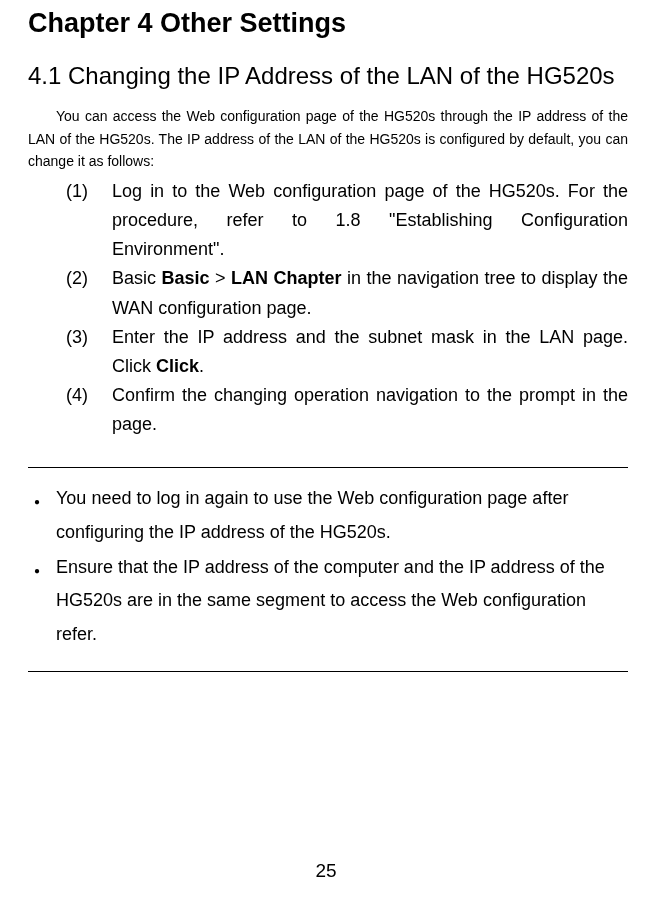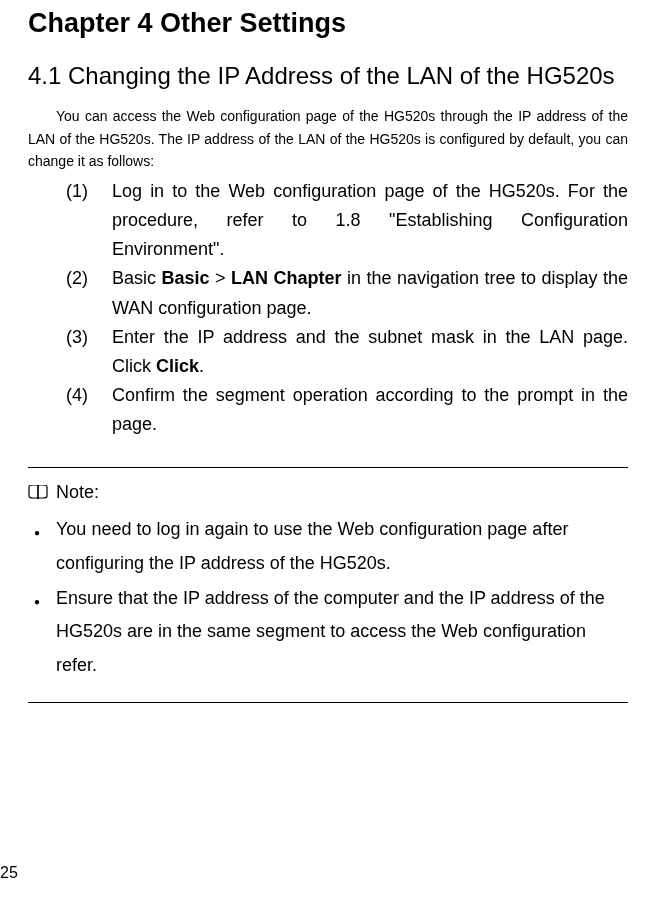--- a/index.html
+++ b/index.html
@@ -81,22 +81,22 @@
     padding-top: 11px;
   }
   .note-text {
     flex: 1;
   }
   .page-num {
     position: absolute;
     bottom: 20px;
     left: 0;
     right: 4px;
-    text-align: left;
-    font-size: 16px;
+    text-align: center;
+    font-size: 19px;
   }
 </style>
 </head>
 <body>
 
 <h1 class="chapter-title">Chapter 4  Other Settings</h1>
 
 <h2 class="section-title">4.1  Changing the IP Address of the LAN of the HG520s</h2>
 
 <p class="intro-para">You can access the Web configuration page of the HG520s through the IP address of the LAN of the HG520s. The IP address of the LAN of the HG520s is configured by default, you can change it as follows:</p>
@@ -113,35 +113,26 @@
     <div class="step-body"><span>Basic </span><span class="bold">Basic</span><span> &gt; </span><span class="bold">LAN Chapter</span><span> in the navigation tree to display the WAN configuration page.</span></div>
   </div>
 
   <div class="step">
     <div class="step-num">(3)</div>
     <div class="step-body"><span>Enter the IP address and the subnet mask in the LAN page. Click </span><span class="bold">Click</span><span>.</span></div>
   </div>
 
   <div class="step">
     <div class="step-num">(4)</div>
-    <div class="step-body">Confirm the segment operation according to the prompt in the page.</div>
+    <div class="step-body">Confirm the changing operation navigation to the prompt in the page.</div>
   </div>
 
 </div>
 
 <div class="note-block">
-  <div class="note-header">
-    <span class="book-icon">
-      <svg viewBox="0 0 20 16" width="20" height="16">
-        <path d="M1 2 Q1 0 5 0 L9 0 Q10 0 10 1 L10 14 Q10 13 9 13 L5 13 Q1 13 1 11 Z" fill="none" stroke="#000" stroke-width="1.2"></path>
-        <path d="M19 2 Q19 0 15 0 L11 0 Q10 0 10 1 L10 14 Q10 13 11 13 L15 13 Q19 13 19 11 Z" fill="none" stroke="#000" stroke-width="1.2"></path>
-      </svg>
-    </span>
-    <span>Note:</span>
-  </div>
   <ul class="note-list">
     <li>
       <span class="bullet">●</span>
       <span class="note-text">You need to log in again to use the Web configuration page after configuring the IP address of the HG520s.</span>
     </li>
     <li>
       <span class="bullet">●</span>
       <span class="note-text">Ensure that the IP address of the computer and the IP address of the HG520s are in the same segment to access the Web configuration refer.</span>
     </li>
   </ul>

